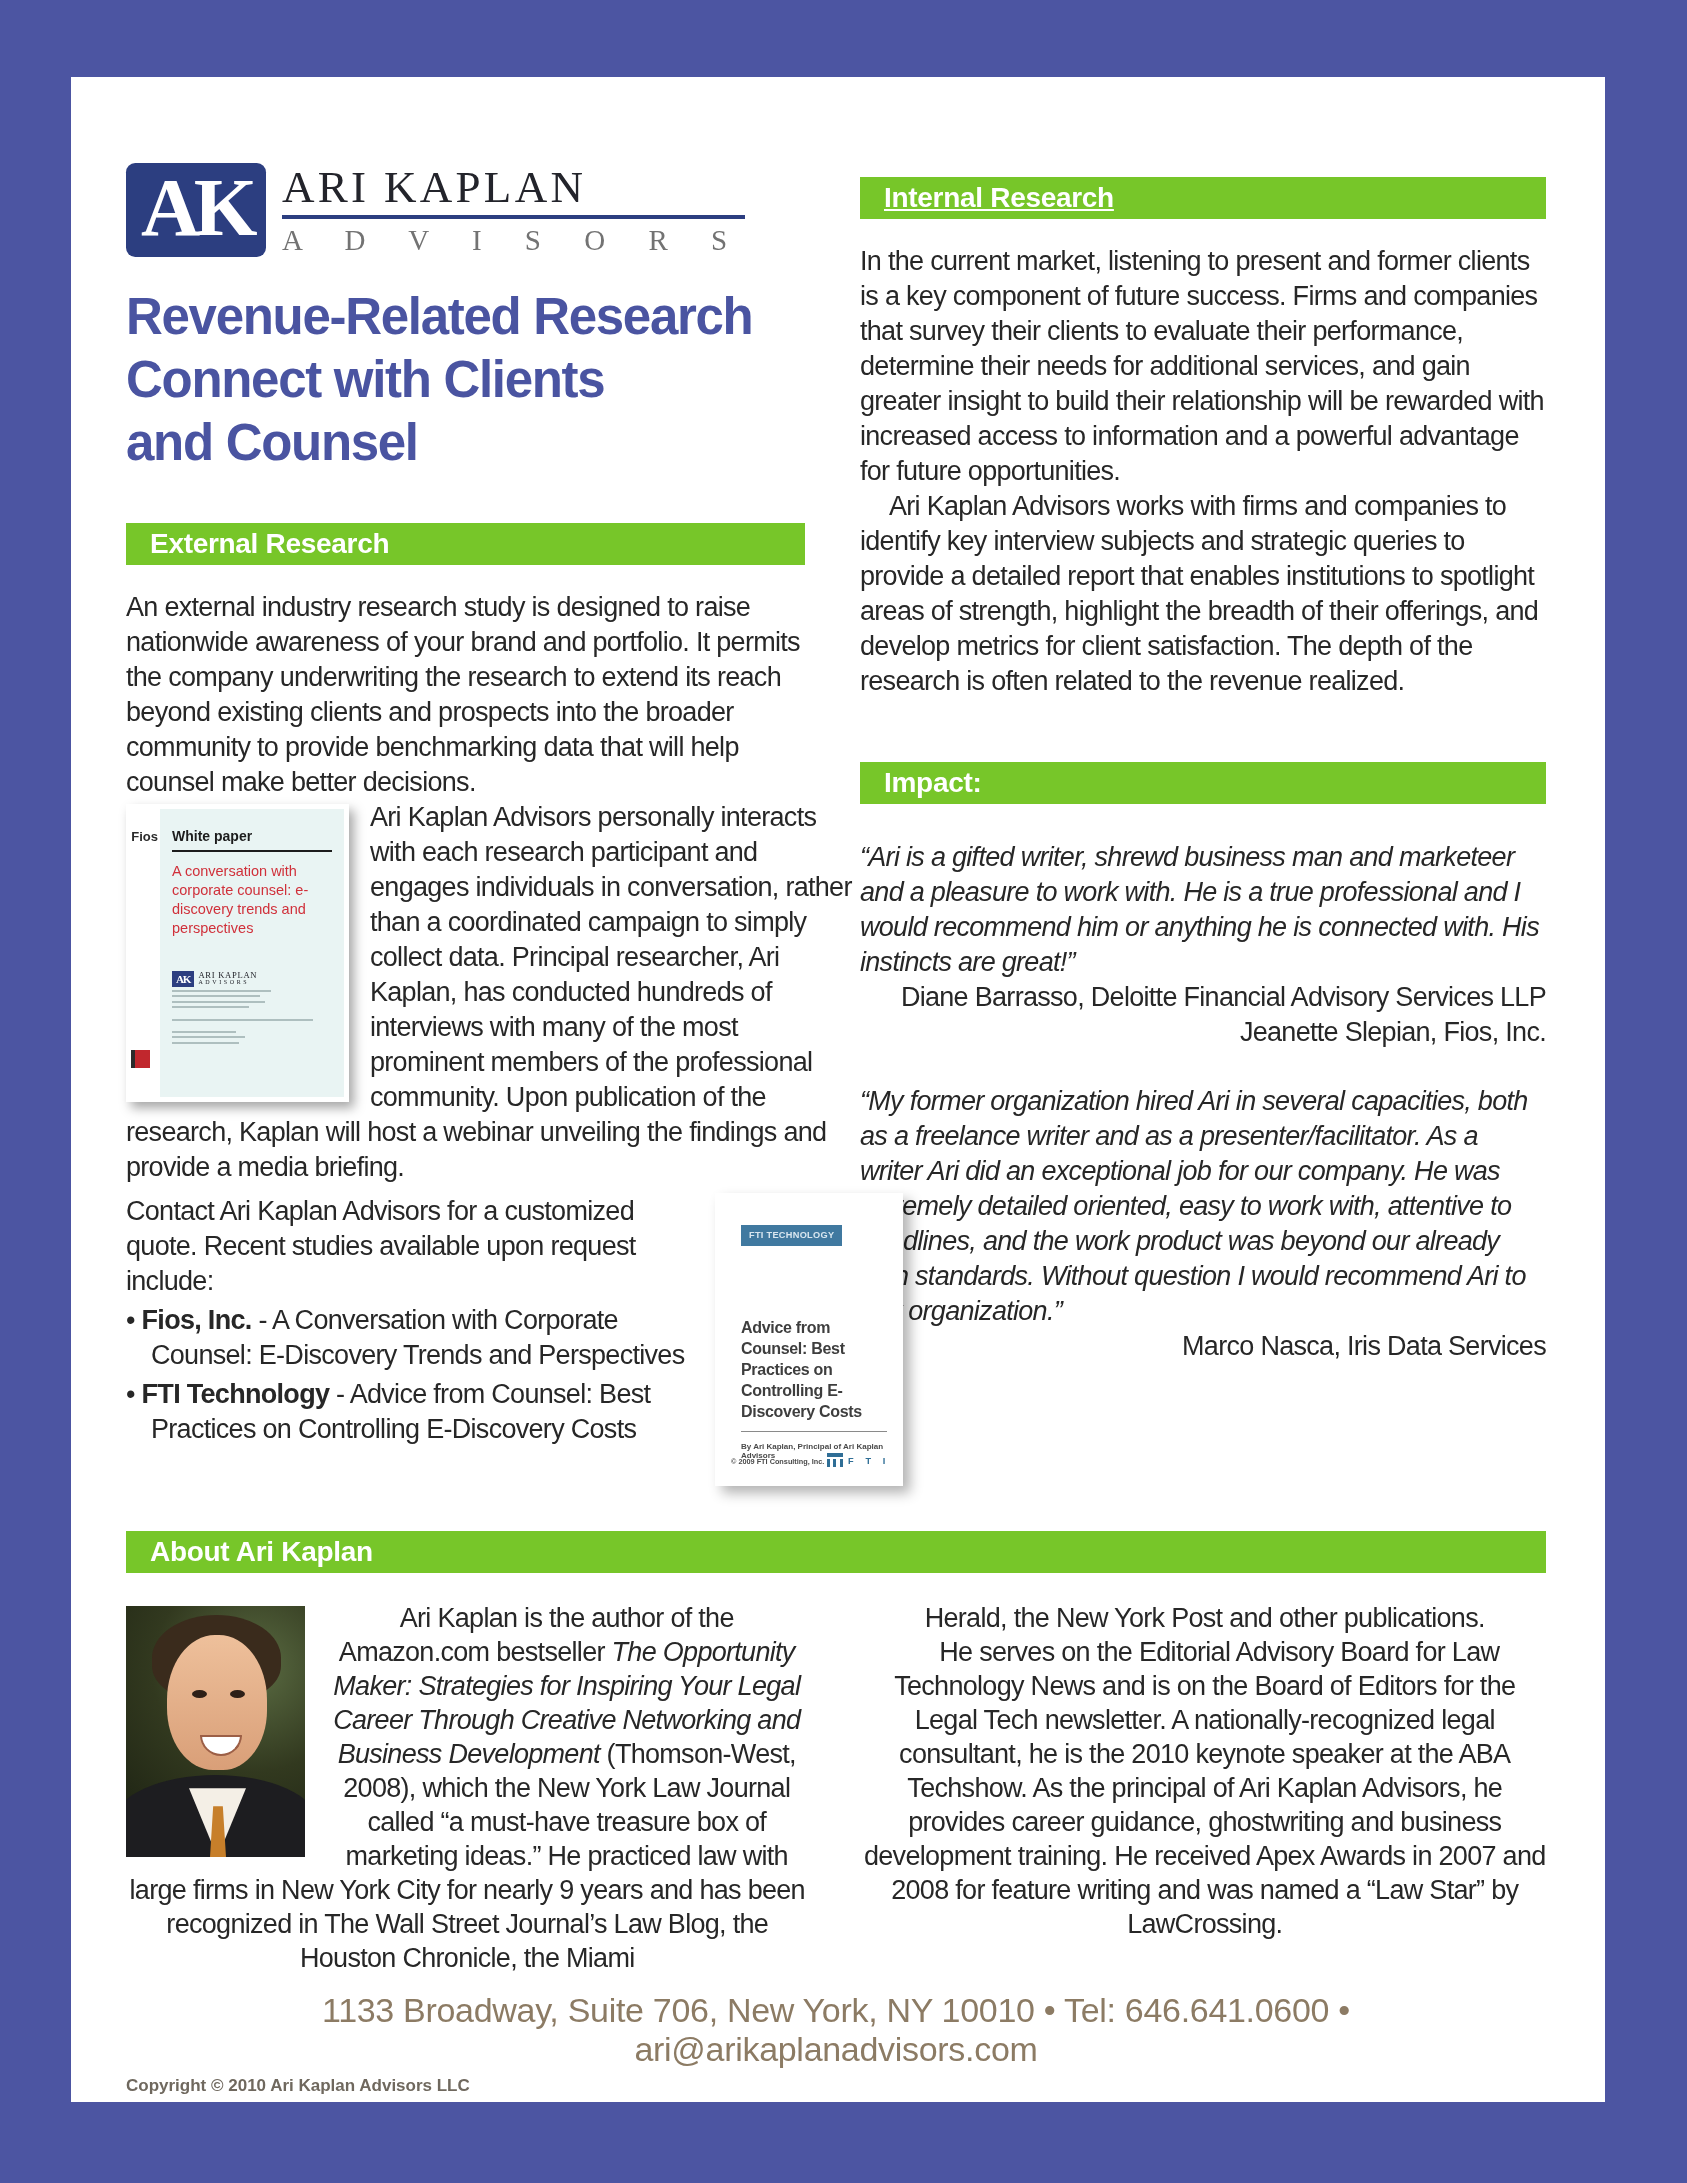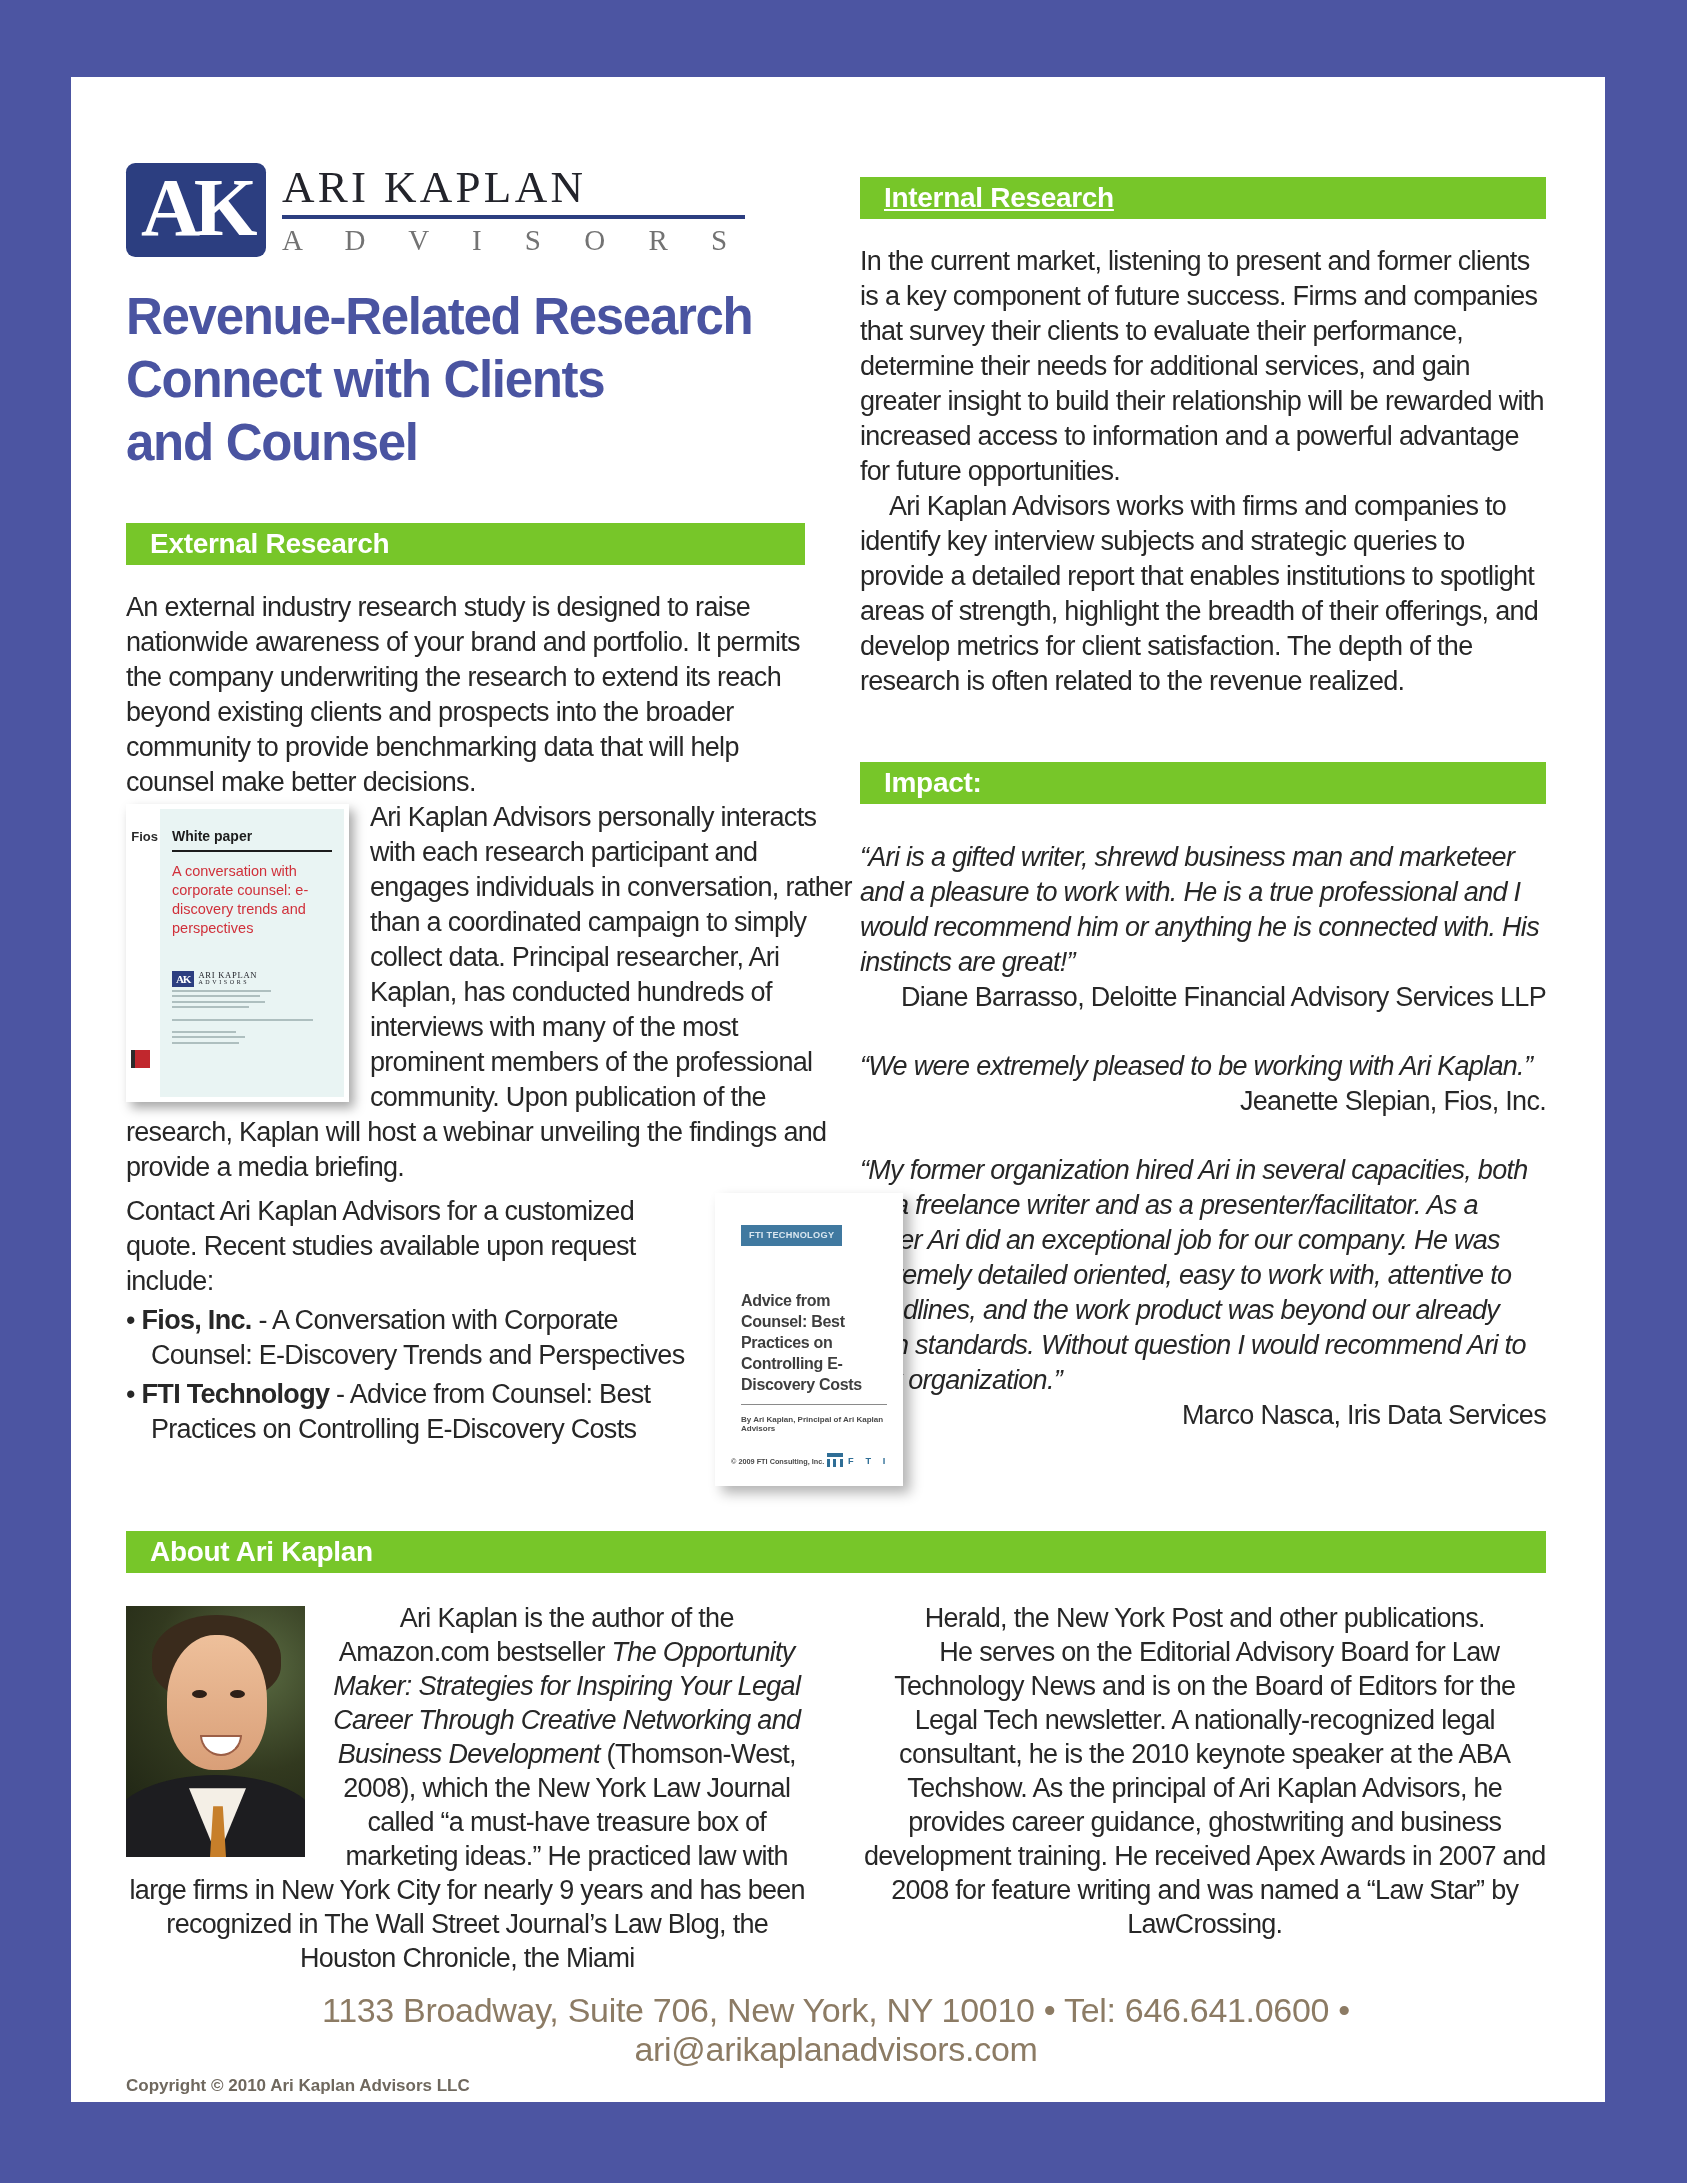--- a/index.html
+++ b/index.html
@@ -99,21 +99,21 @@
   .fti-cover{
     float:right;width:188px;height:293px;background:#ffffff;
     box-shadow:7.3px 7.3px 12px rgba(0,0,0,0.3);
     position:relative;margin:8px -49px 8px 20px;
     padding:32px 16px 16px 26px;box-sizing:border-box;
   }
   .fti-badge{
     display:inline-block;background:#4079a0;color:#d9e7f0;
     font-size:9.2px;font-weight:bold;padding:5.3px 8px;letter-spacing:0.3px;
   }
-  .fti-title{margin-top:44px;font-size:16px;line-height:21px;color:#3e3e3e;font-weight:bold;letter-spacing:-0.3px;}
+  .fti-title{margin-top:71px;font-size:16px;line-height:21px;color:#3e3e3e;font-weight:bold;letter-spacing:-0.3px;}
   .fti-rule{height:0.7px;background:#8a8a8a;margin-top:9.2px;}
   .fti-byline{font-size:8px;color:#4a4a4a;font-weight:bold;margin-top:10.6px;letter-spacing:0;}
   .fti-bottom{position:absolute;left:16px;right:13px;bottom:17px;display:flex;justify-content:space-between;align-items:center;}
   .fti-copy{font-size:7.3px;color:#4a4a4a;font-weight:bold;letter-spacing:0;}
   .fti-logo{display:flex;align-items:center;gap:5.3px;}
   .fti-glyph{width:16px;height:16px;border-top:4px solid #2f6e96;display:flex;justify-content:space-between;padding-top:2px;box-sizing:border-box;}
   .fti-glyph i{display:block;width:3.3px;height:8px;background:#2f6e96;}
   .fti-letters{font-size:9.2px;color:#2f6e96;letter-spacing:4.6px;font-weight:bold;}
 
   
@@ -240,21 +240,20 @@
       <div class="bar" style="margin-top:16px;text-decoration:underline;">Internal Research</div>
 
       <p class="body-text mt">In the current market, listening to present and former clients is a key component of future success.  Firms and companies that survey their clients to evaluate their performance, determine their needs for additional services, and gain greater insight to build their relationship will be rewarded with increased access to information and a powerful advantage for future opportunities.</p>
       <p class="body-text indent">Ari Kaplan Advisors works with firms and companies to identify key interview subjects and strategic queries to provide a detailed report that enables institutions to spotlight areas of strength, highlight the breadth of their offerings, and develop metrics for client satisfaction.  The depth of the research is often related to the revenue realized.</p>
 
       <div class="bar impact-bar">Impact:</div>
 
       <p class="quote first-quote">“Ari is a gifted writer, shrewd business man and marketeer and a pleasure to work with. He is a true professional and I would recommend him or anything he is connected with. His instincts are great!”</p>
       <p class="attr">Diane Barrasso, Deloitte Financial Advisory Services LLP</p>
 
-      <p class="quote q-gap">“We were extremely pleased to be working with Ari Kaplan.”</p>
       <p class="attr">Jeanette Slepian, Fios, Inc.</p>
 
       <p class="quote q-gap">“My former organization hired Ari in several capacities, both as a freelance writer and as a presenter/facilitator. As a writer Ari did an exceptional job for our company. He was extremely detailed oriented, easy to work with, attentive to deadlines, and the work product was beyond our already high standards. Without question I would recommend Ari to any organization.”</p>
       <p class="attr">Marco Nasca, Iris Data Services</p>
 
     </div>
   </div>
 
   <div class="bar about-bar">About Ari Kaplan</div>
 

